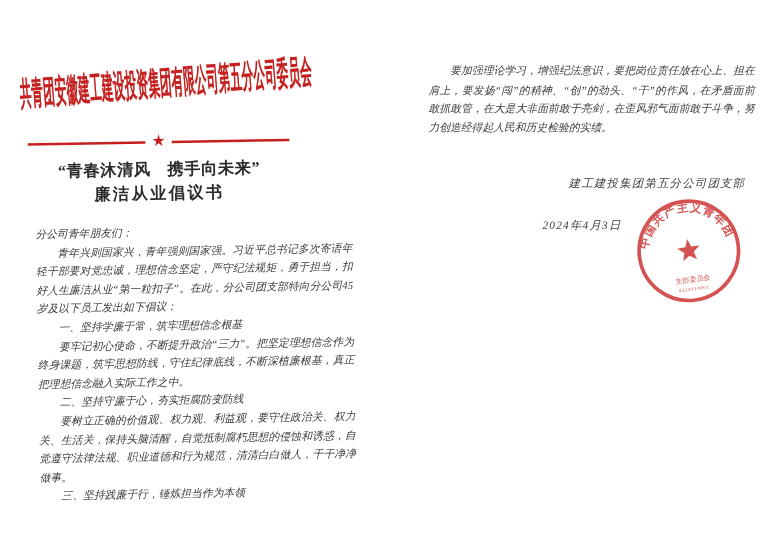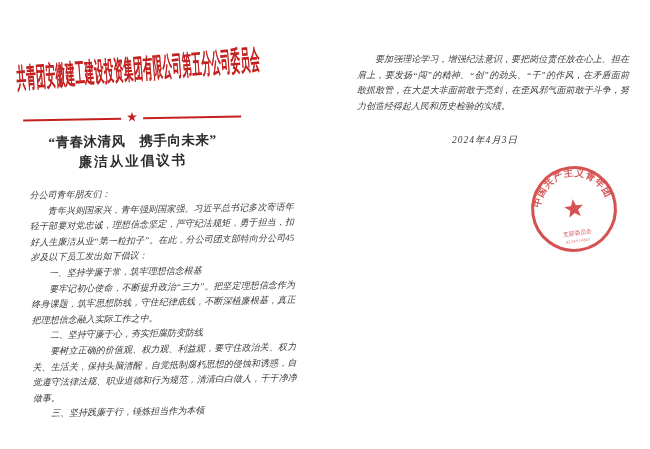--- a/index.html
+++ b/index.html
@@ -116,20 +116,21 @@
       <p class="indent">要牢记初心使命，不断提升政治“三力”。把坚定理想信念作为终身课题，筑牢思想防线，守住纪律底线，不断深植廉根基，真正把理想信念融入实际工作之中。</p>
       <p class="indent">二、坚持守廉于心，夯实拒腐防变防线</p>
       <p class="indent">要树立正确的价值观、权力观、利益观，要守住政治关、权力关、生活关，保持头脑清醒，自觉抵制腐朽思想的侵蚀和诱惑，自觉遵守法律法规、职业道德和行为规范，清清白白做人，干干净净做事。</p>
       <p class="indent">三、坚持践廉于行，锤炼担当作为本领</p>
     </div>
   </div>
 
   <div class="right-page">
     <div class="right-body">
       <p class="indent">要加强理论学习，增强纪法意识，要把岗位责任放在心上、担在肩上，要发扬“闯”的精神、“创”的劲头、“干”的作风，在矛盾面前敢抓敢管，在大是大非面前敢于亮剑，在歪风邪气面前敢于斗争，努力创造经得起人民和历史检验的实绩。</p>
+      <div class="sig">建工建投集团第五分公司团支部</div>
       <div class="date">2024年4月3日</div>
     </div>
 
     <div class="stamp">
       <svg viewBox="0 0 100 100">
         <defs>
           <path id="arcTop" d="M 13 60 A 38 38 0 1 1 87 60" fill="none"></path>
         </defs>
         <circle cx="50" cy="50" r="46" fill="none" stroke="#cf3b3b" stroke-width="3.4"></circle>
         <text font-size="10.5" font-weight="bold" fill="#cf3b3b" letter-spacing="1">

